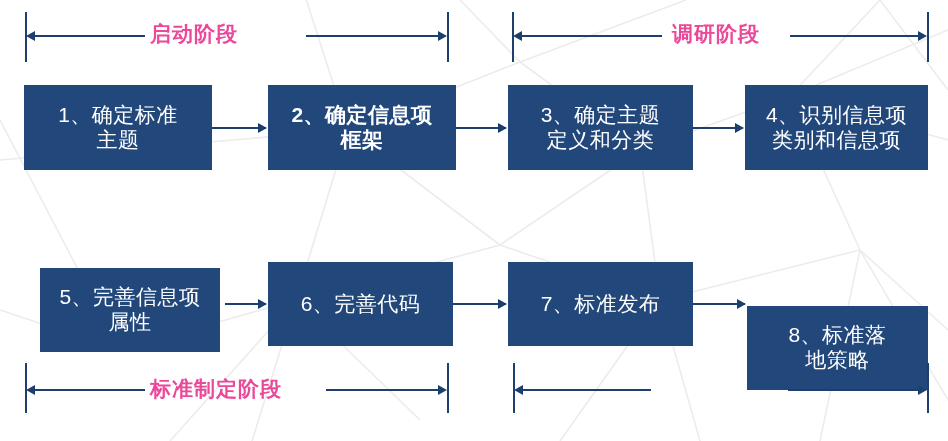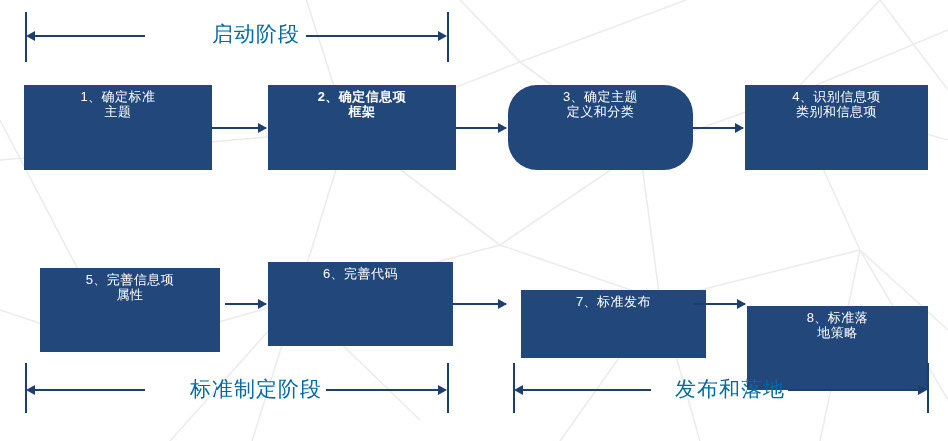--- a/index.html
+++ b/index.html
@@ -14,25 +14,25 @@
 
   
   #bg-network{position:absolute;left:0;top:0;width:948px;height:441px;pointer-events:none;}
 
   
   .proc-box{
     position:absolute;
     background:#22477b;
     color:#ffffff;
     display:flex;
-    align-items:flex-start;
+    align-items:center;
     justify-content:center;
     text-align:center;
     line-height:1.18;
-    font-size:13px;
+    font-size:21px;
     letter-spacing:0.5px;
     box-sizing:border-box;
     padding:4px 6px;
   }
   .proc-box .boxtext{display:block;white-space:pre-line;}
 
   
   .connector{position:absolute;height:2px;background:#1d3f6e;}
   .connector .head{
     position:absolute;right:-1px;top:-4px;
@@ -53,25 +53,26 @@
     border-right:9px solid #1d3f6e;
   }
   .phase .ah-right{
     position:absolute;width:0;height:0;
     border-top:5px solid transparent;
     border-bottom:5px solid transparent;
     border-left:9px solid #1d3f6e;
   }
   .phase .phase-label{
     position:absolute;
-    color:#0369a1;
+    color:#ec4899;
     font-size:21px;
     white-space:nowrap;
-    text-align:right;
+    text-align:left;
     letter-spacing:1px;
+    font-weight:bold;
   }
 </style>
 </head>
 <body>
 
 <div id="stage">
 
   <svg id="bg-network" viewBox="0 0 948 441" xmlns="http://www.w3.org/2000/svg">
     <g stroke="#ececec" stroke-width="1.6" fill="none">
       <path d="M300 -20 L348 130"></path>
@@ -110,21 +111,21 @@
   <div class="proc-box" style="left:24px;top:85px;width:188px;height:85px;">
     <span class="boxtext">1、确定标准
 主题</span>
   </div>
 
   <div class="proc-box" style="left:268px;top:85px;width:188px;height:85px;font-weight:bold;">
     <span class="boxtext">2、确定信息项
 框架</span>
   </div>
 
-  <div class="proc-box" style="left:508px;top:85px;width:185px;height:85px;border-radius:29px;">
+  <div class="proc-box" style="left:508px;top:85px;width:185px;height:85px;">
     <span class="boxtext">3、确定主题
 定义和分类</span>
   </div>
 
   <div class="proc-box" style="left:745px;top:85px;width:183px;height:85px;">
     <span class="boxtext">4、识别信息项
 类别和信息项</span>
   </div>
 
   <div class="connector" style="left:212px;top:127px;width:54px;">
@@ -139,21 +140,21 @@
 
   <div class="proc-box" style="left:40px;top:268px;width:180px;height:84px;">
     <span class="boxtext">5、完善信息项
 属性</span>
   </div>
 
   <div class="proc-box" style="left:268px;top:262px;width:185px;height:84px;">
     <span class="boxtext">6、完善代码</span>
   </div>
 
-  <div class="proc-box" style="left:521px;top:262px;width:185px;height:68px;margin-top:28px;">
+  <div class="proc-box" style="left:508px;top:262px;width:185px;height:84px;">
     <span class="boxtext">7、标准发布</span>
   </div>
 
   <div class="proc-box" style="left:747px;top:262px;width:181px;height:84px;margin-top:44px;">
     <span class="boxtext">8、标准落
 地策略</span>
   </div>
 
   <div class="connector" style="left:225px;top:303px;width:41px;">
       <i class="head"></i>
@@ -168,34 +169,42 @@
   <div class="phase" style="left:0;top:0;width:948px;height:70px;">
     <div class="cap" style="left:25px;top:12px;height:50px;"></div>
     <div class="cap" style="left:447px;top:12px;height:50px;"></div>
     <div class="ah-left" style="left:26px;top:31px;"></div>
     <div class="bar" style="left:35px;top:35px;width:110px;"></div>
     <div class="bar" style="left:306px;top:35px;width:132px;"></div>
     <div class="ah-right" style="left:438px;top:31px;"></div>
     <div class="phase-label" style="left:150px;top:20px;width:150px;">启动阶段</div>
   </div>
 
+  <div class="phase" style="left:0;top:0;width:948px;height:70px;">
+    <div class="cap" style="left:512px;top:12px;height:50px;"></div>
+    <div class="cap" style="left:927px;top:12px;height:50px;"></div>
+    <div class="ah-left" style="left:513px;top:31px;"></div>
+    <div class="bar" style="left:522px;top:35px;width:140px;"></div>
+    <div class="bar" style="left:790px;top:35px;width:128px;"></div>
+    <div class="ah-right" style="left:918px;top:31px;"></div>
+    <div class="phase-label" style="left:672px;top:20px;width:110px;">调研阶段</div>
+  </div>
 
   <div class="phase" style="left:0;top:0;width:948px;height:441px;">
     <div class="cap" style="left:25px;top:363px;height:50px;"></div>
     <div class="cap" style="left:447px;top:363px;height:50px;"></div>
     <div class="ah-left" style="left:26px;top:385px;"></div>
     <div class="bar" style="left:35px;top:389px;width:110px;"></div>
     <div class="bar" style="left:326px;top:389px;width:112px;"></div>
     <div class="ah-right" style="left:438px;top:385px;"></div>
     <div class="phase-label" style="left:150px;top:375px;width:172px;">标准制定阶段</div>
   </div>
 
   <div class="phase" style="left:0;top:0;width:948px;height:441px;">
     <div class="cap" style="left:513px;top:363px;height:50px;"></div>
     <div class="cap" style="left:927px;top:363px;height:50px;"></div>
     <div class="ah-left" style="left:514px;top:385px;"></div>
     <div class="bar" style="left:523px;top:389px;width:128px;"></div>
     <div class="bar" style="left:788px;top:389px;width:130px;"></div>
     <div class="ah-right" style="left:918px;top:385px;"></div>
-    <div class="phase-label" style="left:655px;top:375px;width:130px;">发布和落地</div>
   </div>
 
 </div>
 
 </body></html>

